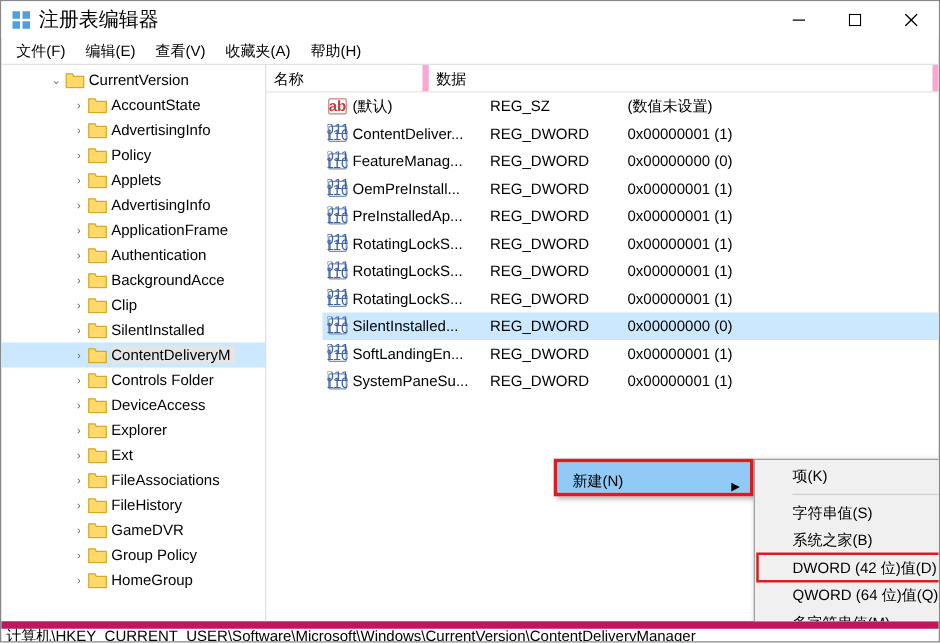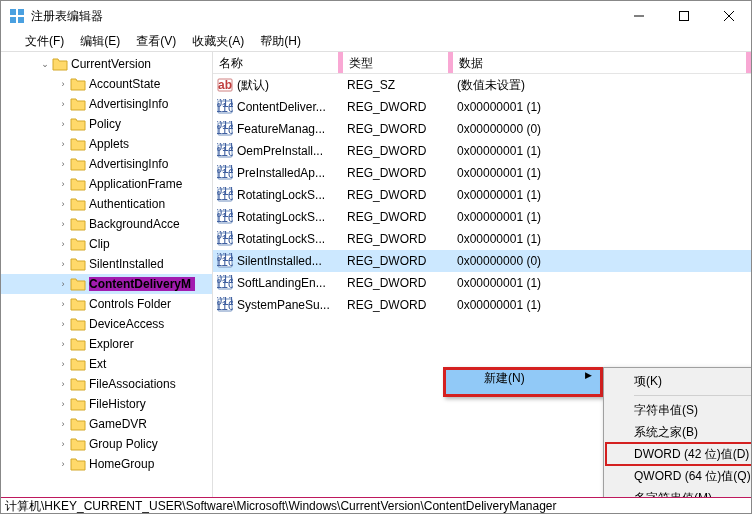--- a/index.html
+++ b/index.html
@@ -1,52 +1,52 @@
 <!DOCTYPE html>
 <html><head>
   <meta charset="utf-8">
   <style>
     * { margin: 0; padding: 0; box-sizing: border-box; font-family: "Microsoft YaHei", "Segoe UI", sans-serif; font-size: 12px; }
     body { width: 752px; height: 514px; background: #fff; overflow: hidden; border: 1px solid #888; position: relative; }
     
     .titlebar { height: 30px; display: flex; align-items: center; padding-left: 8px; background: #fff; }
     .titlebar-icon { width: 16px; height: 16px; margin-right: 6px; }
-    .titlebar-text { flex: 1; font-size: 12px; }
+    .titlebar-text { flex: 1; font-size: 16px; }
     .win-controls { display: flex; }
     .win-btn { width: 45px; height: 30px; display: flex; align-items: center; justify-content: center; color: #000; }
     
-    .menubar { height: 20px; display: flex; padding-left: 4px; align-items: center; margin-left: 12px; }
+    .menubar { height: 20px; display: flex; padding-left: 4px; align-items: center; }
     .menubar span { padding: 2px 8px; cursor: default; }
     
     .content { display: flex; height: 446px; border-top: 1px solid #e0e0e0; }
     
     .tree-pane { width: 212px; border-right: 1px solid #e0e0e0; overflow: hidden; padding-top: 2px; }
     .tree-item { display: flex; align-items: center; height: 20px; white-space: nowrap; }
     .tree-indent { display: inline-block; }
     .tree-toggle { width: 12px; display: inline-flex; justify-content: center; color: #666; font-size: 9px; }
     .folder-icon { width: 16px; height: 14px; margin: 0 3px 0 1px; }
     .tree-label { padding-right: 4px; }
     .tree-item.selected { background: #cce8ff; }
-    .tree-item.selected .tree-label { background: #a21caf; font-weight: bold; }
+    .tree-item.selected .tree-label { background: #e5e5e5; }
     
     .list-pane { flex: 1; position: relative; overflow: hidden; }
     .list-header { display: flex; height: 22px; border-bottom: 1px solid #e5e5e5; }
     .list-header div { padding: 3px 6px; border-right: 5px solid #f9a8d4; }
     .col-name { width: 130px; }
     .col-type { width: 110px; }
     .col-data { flex: 1; }
-    .list-row { display: flex; height: 22px; align-items: center; }
+    .list-row { display: flex; height: 22px; align-items: center; margin-left: 45px; }
     .list-row.selected { background: #cce8ff; }
     .list-row > div { padding: 0 4px; overflow: hidden; white-space: nowrap; display: flex; align-items: center; }
     .val-icon { width: 16px; height: 16px; margin-right: 4px; flex-shrink: 0; }
     
-    .statusbar { height: 18px; border-top: 1px solid #be185d; padding: 1px 4px; font-size: 11px; display: flex; align-items: center; }
+    .statusbar { height: 18px; border-top: 6px solid #be185d; padding: 1px 4px; font-size: 11px; display: flex; align-items: center; }
     
     .context-menu-l1 { position: absolute; left: 230px; top: 315px; width: 160px; background: #f0f0f0; border: 3px solid #d42020; box-shadow: 2px 2px 4px rgba(0,0,0,0.3); z-index: 10; }
-    .menu-item-l1 { height: 24px; display: flex; align-items: flex-start; padding: 0 24px 0 38px; background: #91c9f7; position: relative; }
+    .menu-item-l1 { height: 24px; display: flex; align-items: flex-end; padding: 0 24px 0 12px; background: #91c9f7; position: relative; }
     .menu-arrow { position: absolute; right: 8px; font-size: 9px; }
     
     .context-menu-l2 { position: absolute; left: 390px; top: 315px; width: 170px; background: #f0f0f0; border: 1px solid #a0a0a0; box-shadow: 2px 2px 5px rgba(0,0,0,0.3); z-index: 11; padding: 2px; }
     .menu-item-l2 { height: 22px; display: flex; align-items: center; padding: 0 8px 0 28px; }
     .menu-sep { height: 1px; background: #d0d0d0; margin: 3px 2px 3px 28px; }
     .menu-item-l2.highlighted { border: 2px solid #d42020; margin: -1px; padding: 0 7px 0 27px; height: 24px; }
     
     .watermark { position: absolute; right: 8px; bottom: 20px; opacity: 0.5; font-size: 10px; color: #888; display: flex; align-items: center; gap: 4px; }
     .watermark-icon { width: 32px; height: 28px; opacity: 0.6; }
   </style>
@@ -260,21 +260,20 @@
             <path d="M1 2 L6 2 L7 4 L15 4 L15 13 L1 13 Z" fill="#ffd96a" stroke="#d4a828"></path>
           </svg>
        <span class="tree-label">HomeGroup</span>
      </div>
       </div>
   </div>
 
   <div class="list-pane">
     <div class="list-header">
       <div class="col-name">名称</div>
-      <div class="col-type">类型</div>
       <div class="col-data">数据</div>
     </div>
     <div id="list-rows">
         <div class="list-row">
        <div class="col-name">
             <svg class="val-icon" viewBox="0 0 16 16">
               <rect x="1" y="2" width="14" height="12" rx="1" fill="#fff" stroke="#d08080"></rect>
               <text x="8" y="12" text-anchor="middle" font-size="9" fill="#c04040" font-weight="bold">ab</text>
             </svg>
             <span>(默认)</span>

